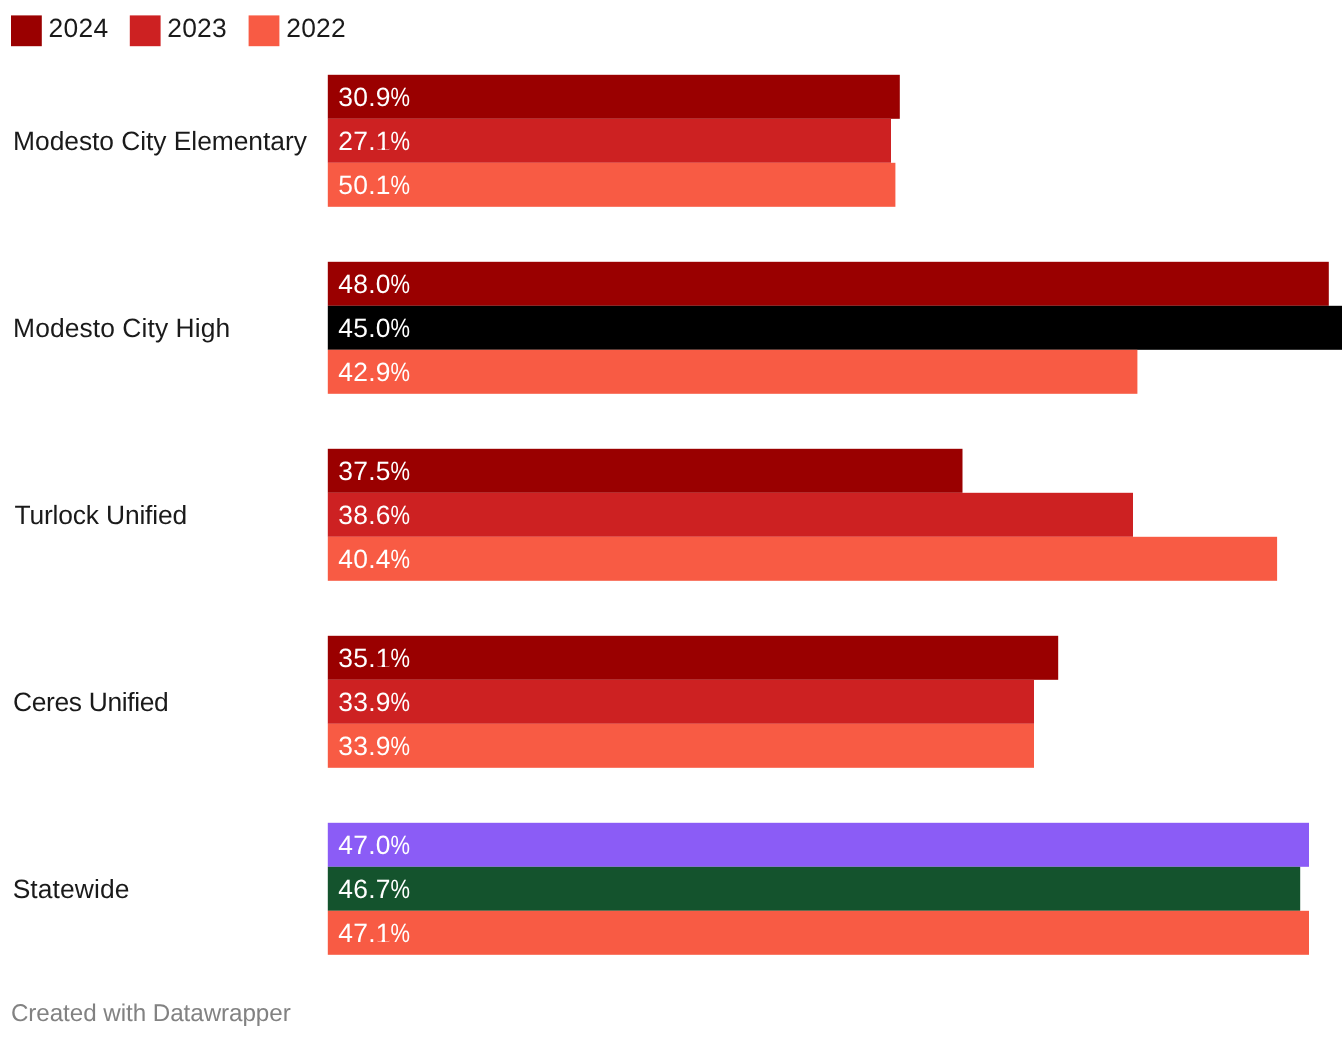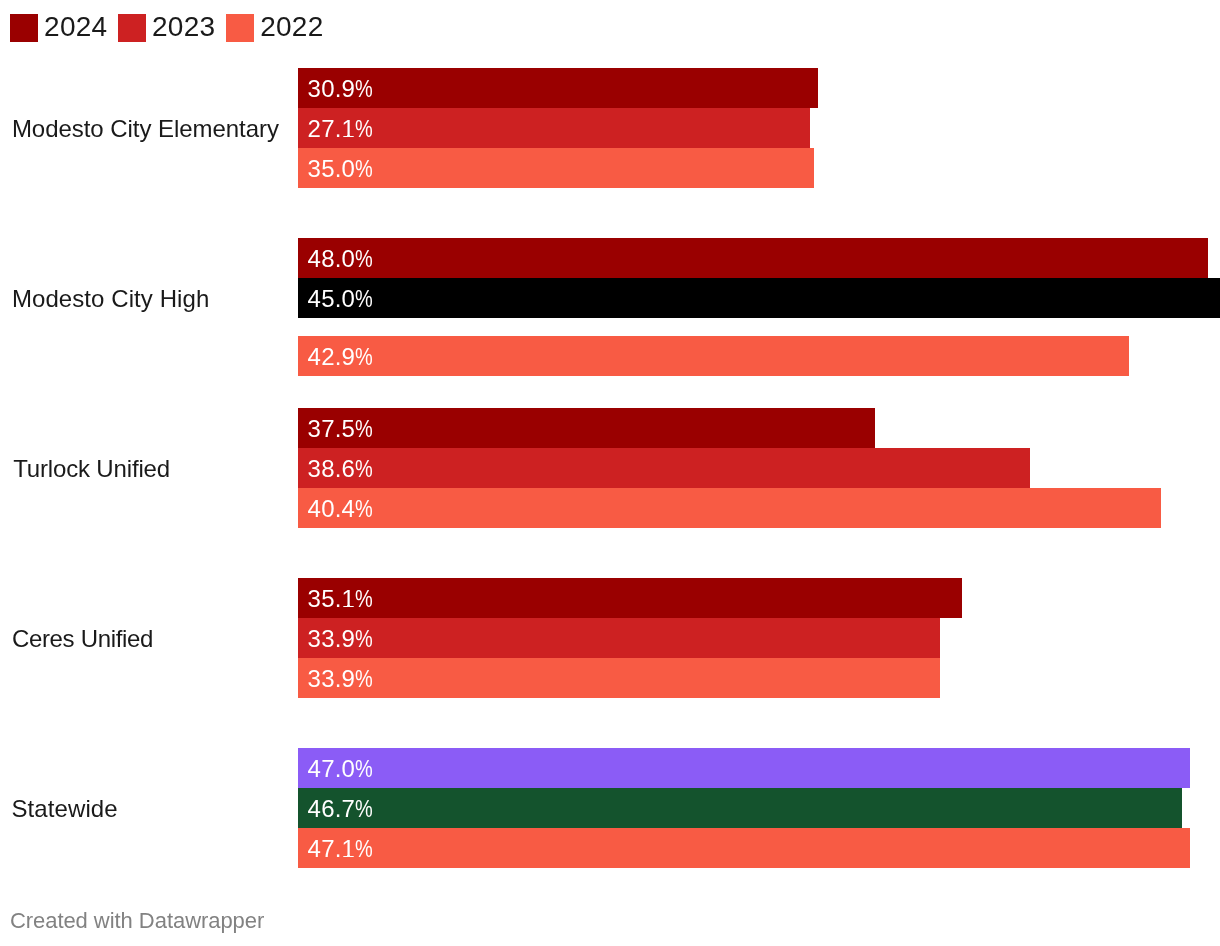--- a/index.html
+++ b/index.html
@@ -11,21 +11,21 @@
     overflow:hidden;
   }
   #chart{position:relative;width:1220px;height:946px;overflow:hidden;background:#ffffff;}
 
   
   .legend{position:absolute;left:0;top:0;width:1220px;height:48px;}
   .legend-item{position:absolute;top:14px;height:28px;}
   .legend-swatch{position:absolute;left:0;top:0;width:28px;height:28px;}
   .legend-label{
     position:absolute;left:34.1px;top:-1.3px;height:28px;line-height:28px;
-    font-size:28px;color:#1a1a1a;white-space:nowrap;letter-spacing:0.25px;
+    font-size:24px;color:#1a1a1a;white-space:nowrap;letter-spacing:0.25px;
   }
 
   
   .group{position:absolute;left:0;width:1220px;height:120px;}
   .group-label{
     position:absolute;left:11.9px;top:41.4px;height:40px;line-height:40px;
     font-size:24px;color:#1a1a1a;white-space:nowrap;letter-spacing:-0.05px;
   }
   
   .group:nth-of-type(1) .group-label{letter-spacing:-0.048px;}
@@ -70,32 +70,32 @@
         <div class="group-label">Modesto City Elementary</div>
         <div class="bar" style="top: 0px; width: 520px; background: rgb(154, 0, 0);">
           <span class="bar-value"><span>30.9</span><span class="pct">%</span></span>
         </div>
         <div class="bar" style="top: 40px; width: 511.9px; background: rgb(205, 33, 34);">
           <span class="bar-value"><span>27.1</span><span class="pct">%</span></span>
           <span style="position: absolute; background: rgb(205, 33, 34); left: 44.8969px; top: 26px; width: 4.57px; height: 2px;"></span>
           <span style="position: absolute; background: rgb(205, 33, 34); left: 51.6969px; top: 26px; width: 4.15px; height: 2px;"></span>
         </div>
         <div class="bar" style="top: 80px; width: 515.7px; background: rgb(248, 91, 68);">
-          <span class="bar-value"><span>35.0</span><span class="pct">%</span></span>
+          <span class="bar-value"><span>50.1</span><span class="pct">%</span></span>
         </div>
       </div>
       <div class="group" style="top: 238px;">
         <div class="group-label">Modesto City High</div>
         <div class="bar" style="top: 0px; width: 910px; background: rgb(154, 0, 0);">
           <span class="bar-value"><span>48.0</span><span class="pct">%</span></span>
         </div>
         <div class="bar" style="top: 40px; width: 1008px; background: #000000;">
           <span class="bar-value"><span>45.0</span><span class="pct">%</span></span>
         </div>
-        <div class="bar" style="top: 80px; width: 831px; background: rgb(248, 91, 68); margin-top: 18px;">
+        <div class="bar" style="top: 80px; width: 736px; background: rgb(248, 91, 68);">
           <span class="bar-value"><span>42.9</span><span class="pct">%</span></span>
         </div>
       </div>
       <div class="group" style="top: 408px;">
         <div class="group-label">Turlock Unified</div>
         <div class="bar" style="top: 0px; width: 577px; background: rgb(154, 0, 0);">
           <span class="bar-value"><span>37.5</span><span class="pct">%</span></span>
         </div>
         <div class="bar" style="top: 40px; width: 731.8px; background: rgb(205, 33, 34);">
           <span class="bar-value"><span>38.6</span><span class="pct">%</span></span>

